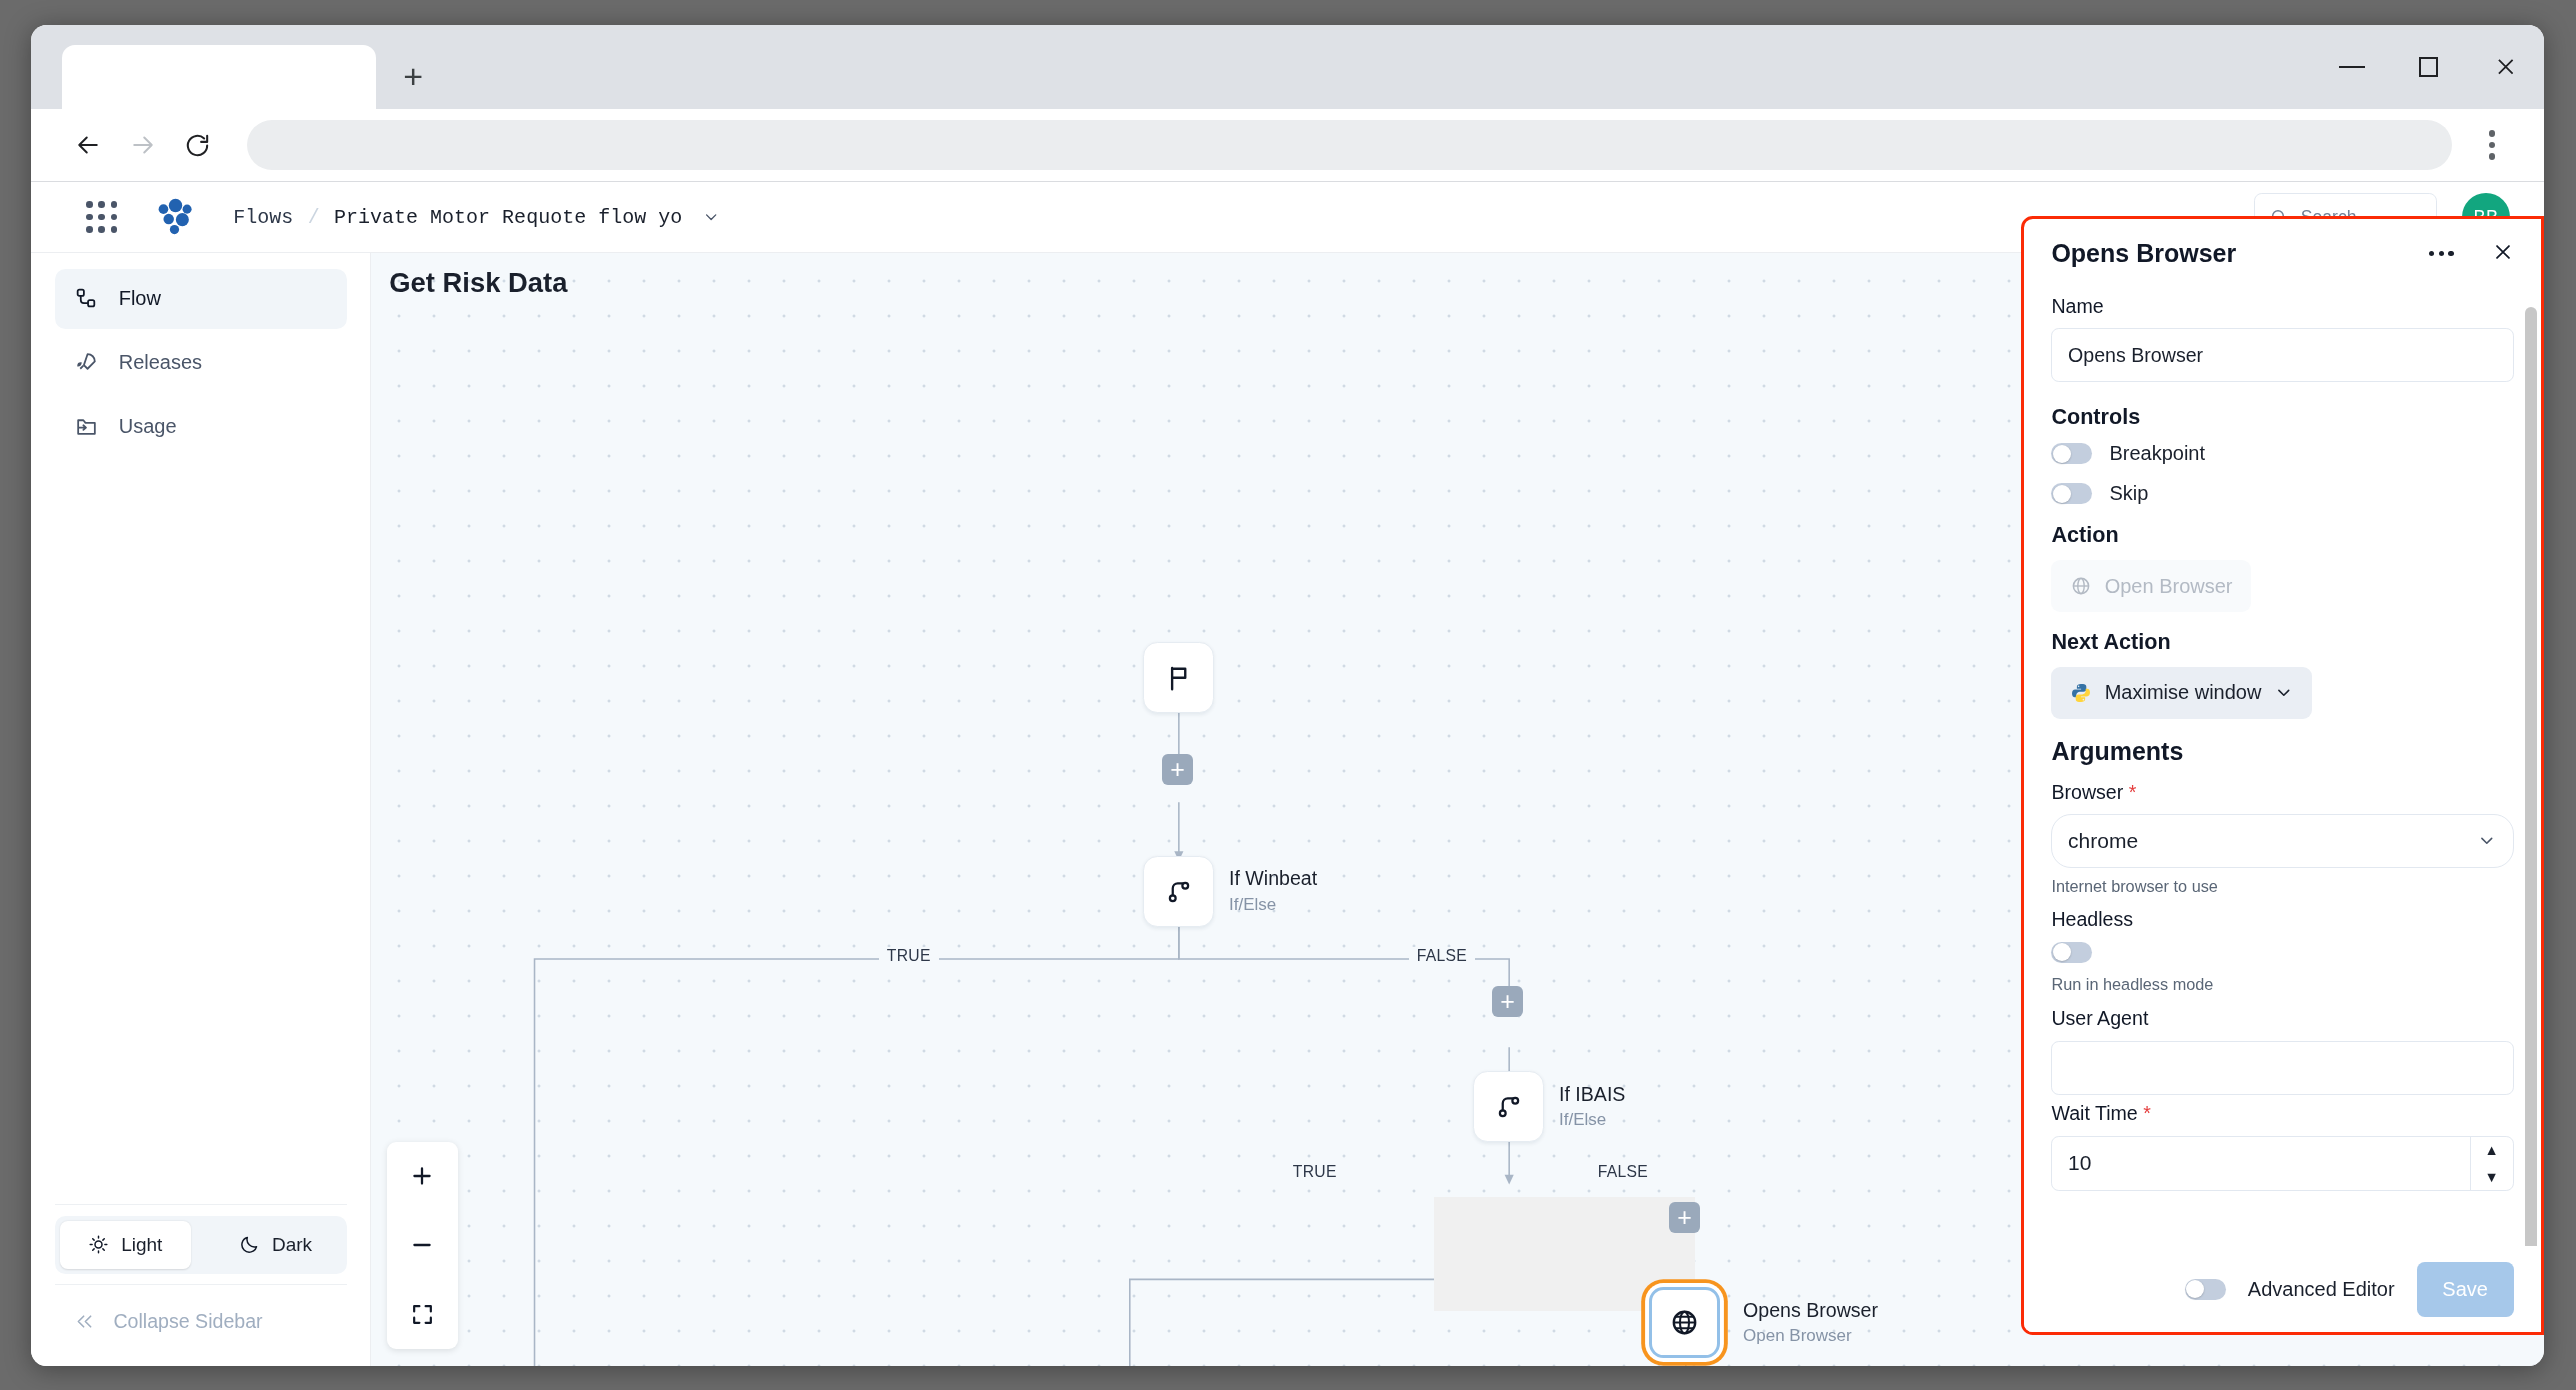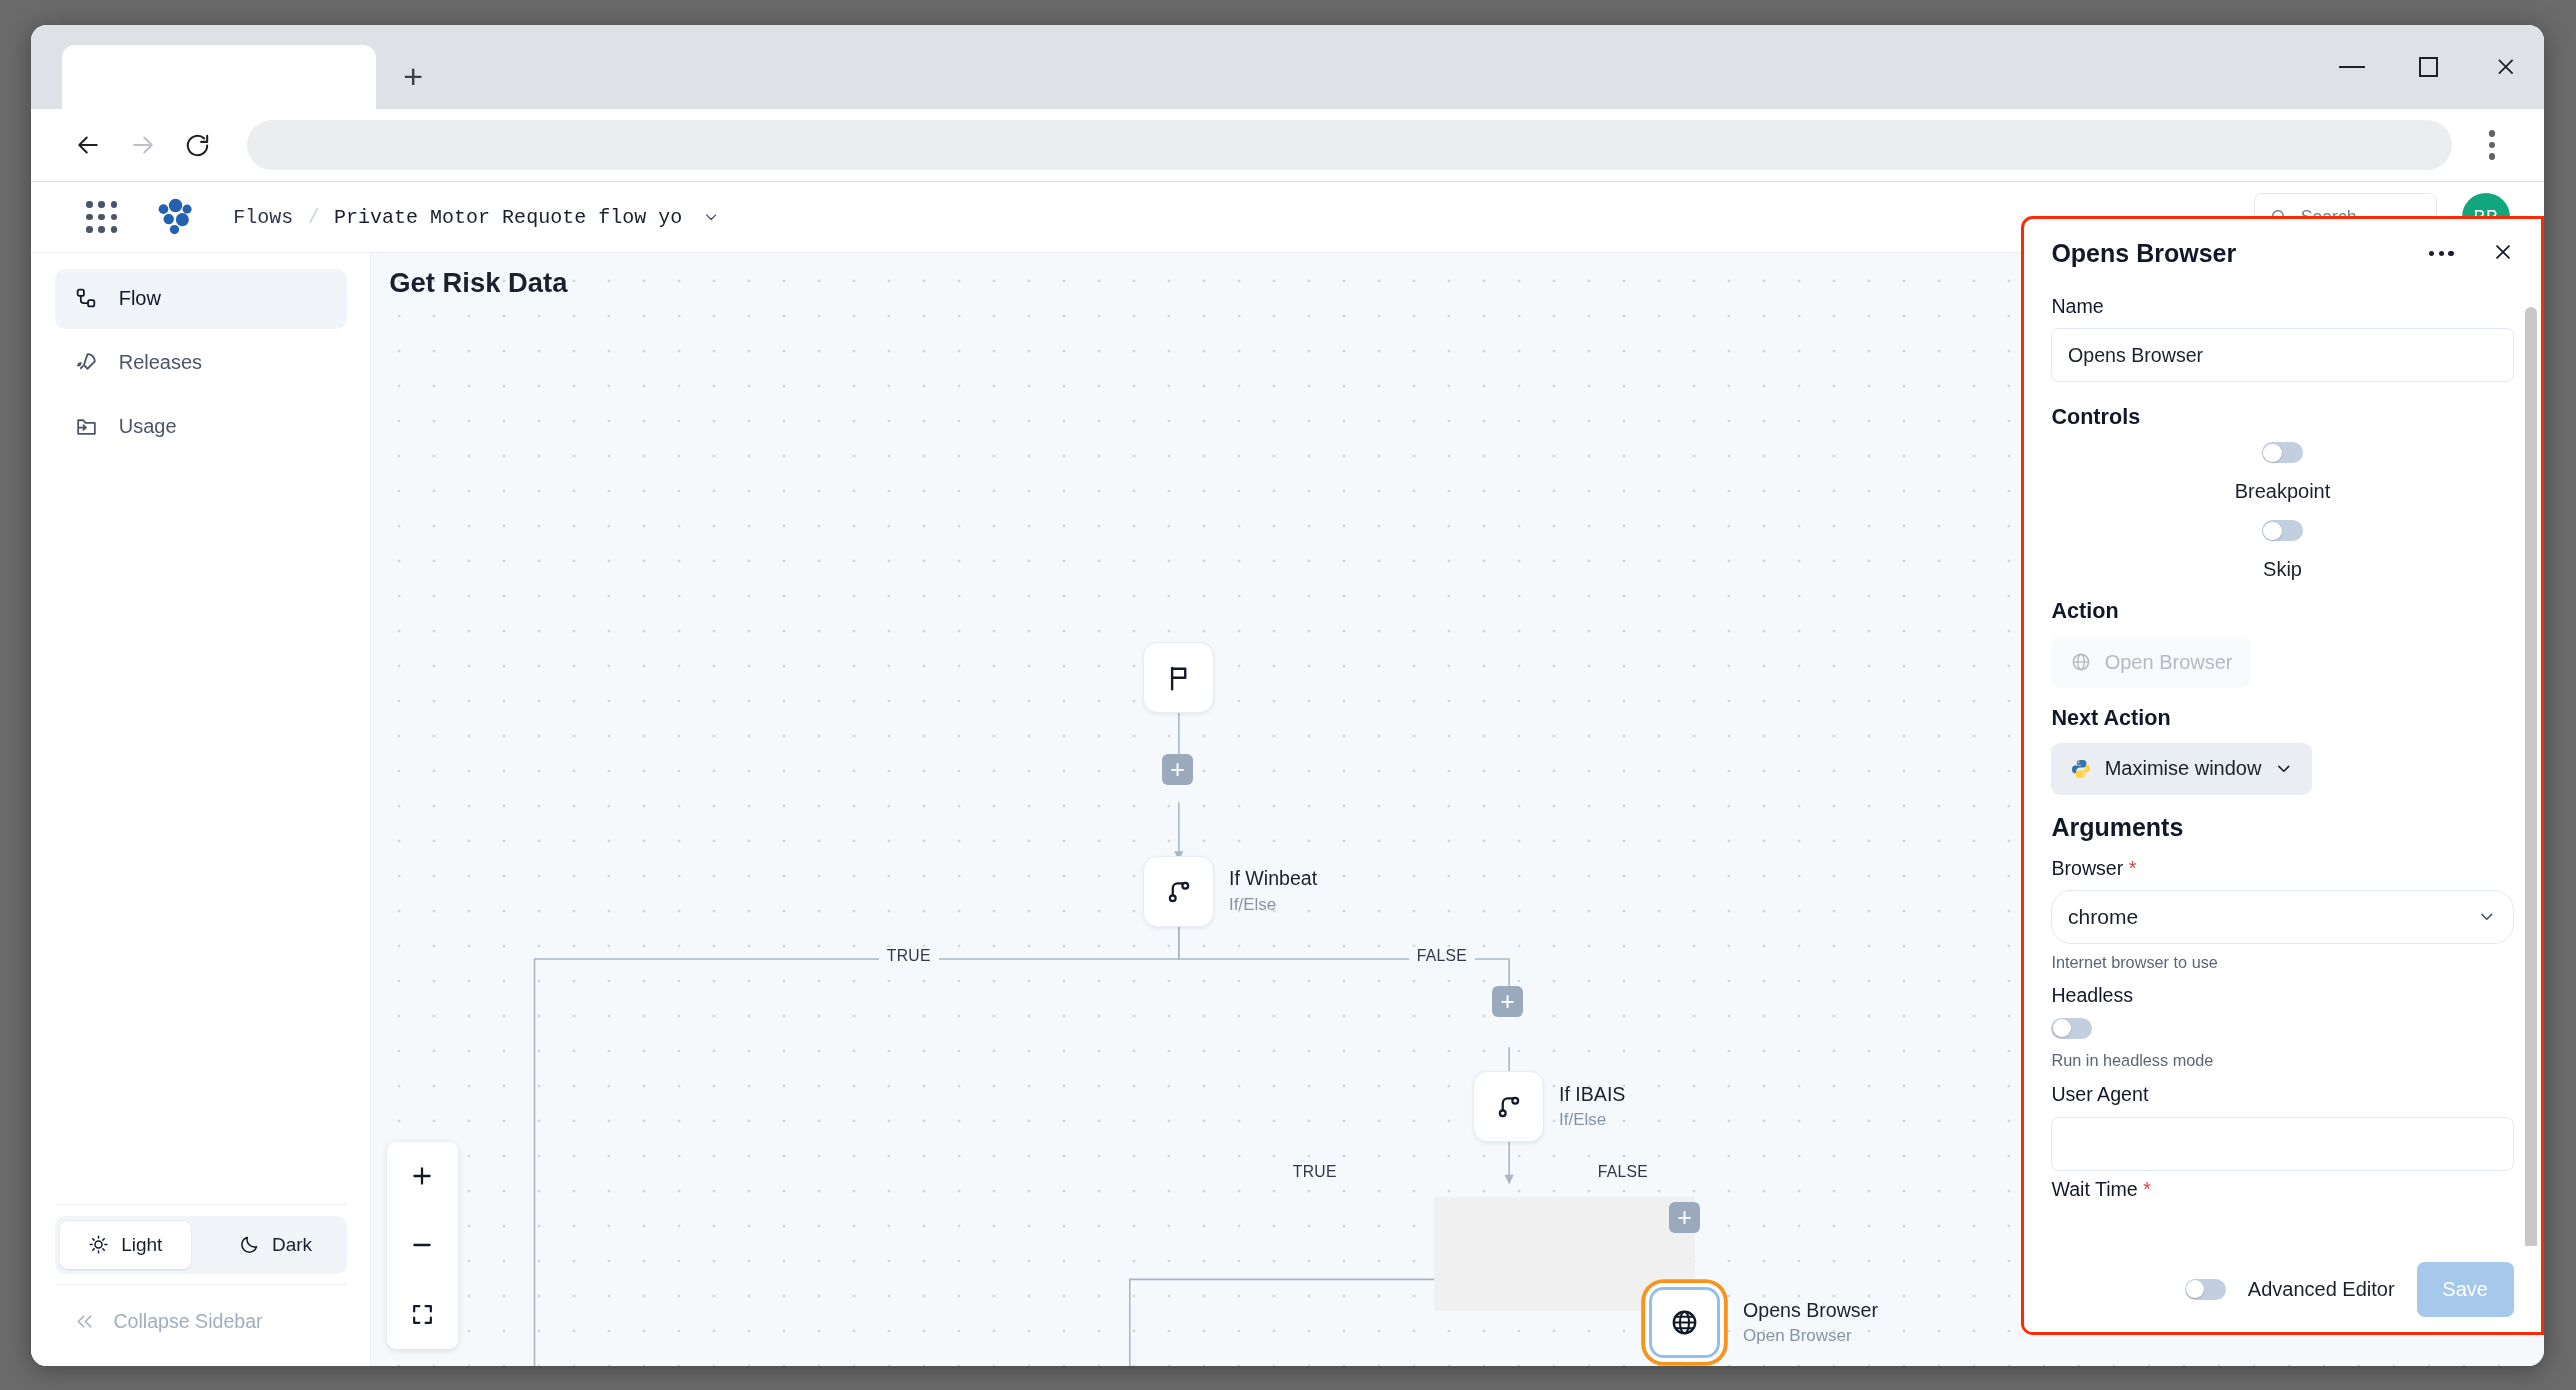--- a/index.html
+++ b/index.html
@@ -289,21 +289,21 @@
   .select-input {
     width: 100%; height: 54px;
     border: 1px solid #e2e8f0; border-radius: 20px;
     display: flex; align-items: center;
     padding: 0 15.7px;
     font-size: 21px; color: #1a202c;
   }
   .select-input .cv { margin-left: auto; display:flex; }
   .hint { font-size: 16.3px; color: #5a6676; margin: 6.5px 0 11.8px; line-height: 1.35; }
 
-  .switch-row { display: flex; align-items: center; gap: 17px; margin-bottom: 17px; flex-direction: column; }
+  .switch-row { display: flex; align-items: center; gap: 17px; margin-bottom: 17px; }
   .switch {
     width: 41px; height: 21px;
     background: #c3cede; border-radius: 13px;
     position: relative;
   }
   .switch::after {
     content: ""; position: absolute;
     left: 1.3px; top: 1.3px;
     width: 18.3px; height: 18.3px;
     background: #ffffff; border-radius: 50%;
@@ -684,20 +684,27 @@
 
       <div class="field-label">User Agent</div>
       <div class="text-input" style="margin-bottom:7.8px;">
         <span></span>
       </div>
 
       <div class="field-label">
         <span>Wait Time</span>
         <span class="req">*</span>
       </div>
+      <div class="num-input">
+        <span>10</span>
+        <div class="spinner">
+          <div class="spin-btn">▲</div>
+          <div class="spin-btn">▼</div>
+        </div>
+      </div>
       
 
       <div class="panel-sb"></div>
     </div>
 
     <div class="panel-footer">
       <div class="switch"></div>
       <span class="switch-label">Advanced Editor</span>
       <div class="save-btn">Save</div>
     </div>

